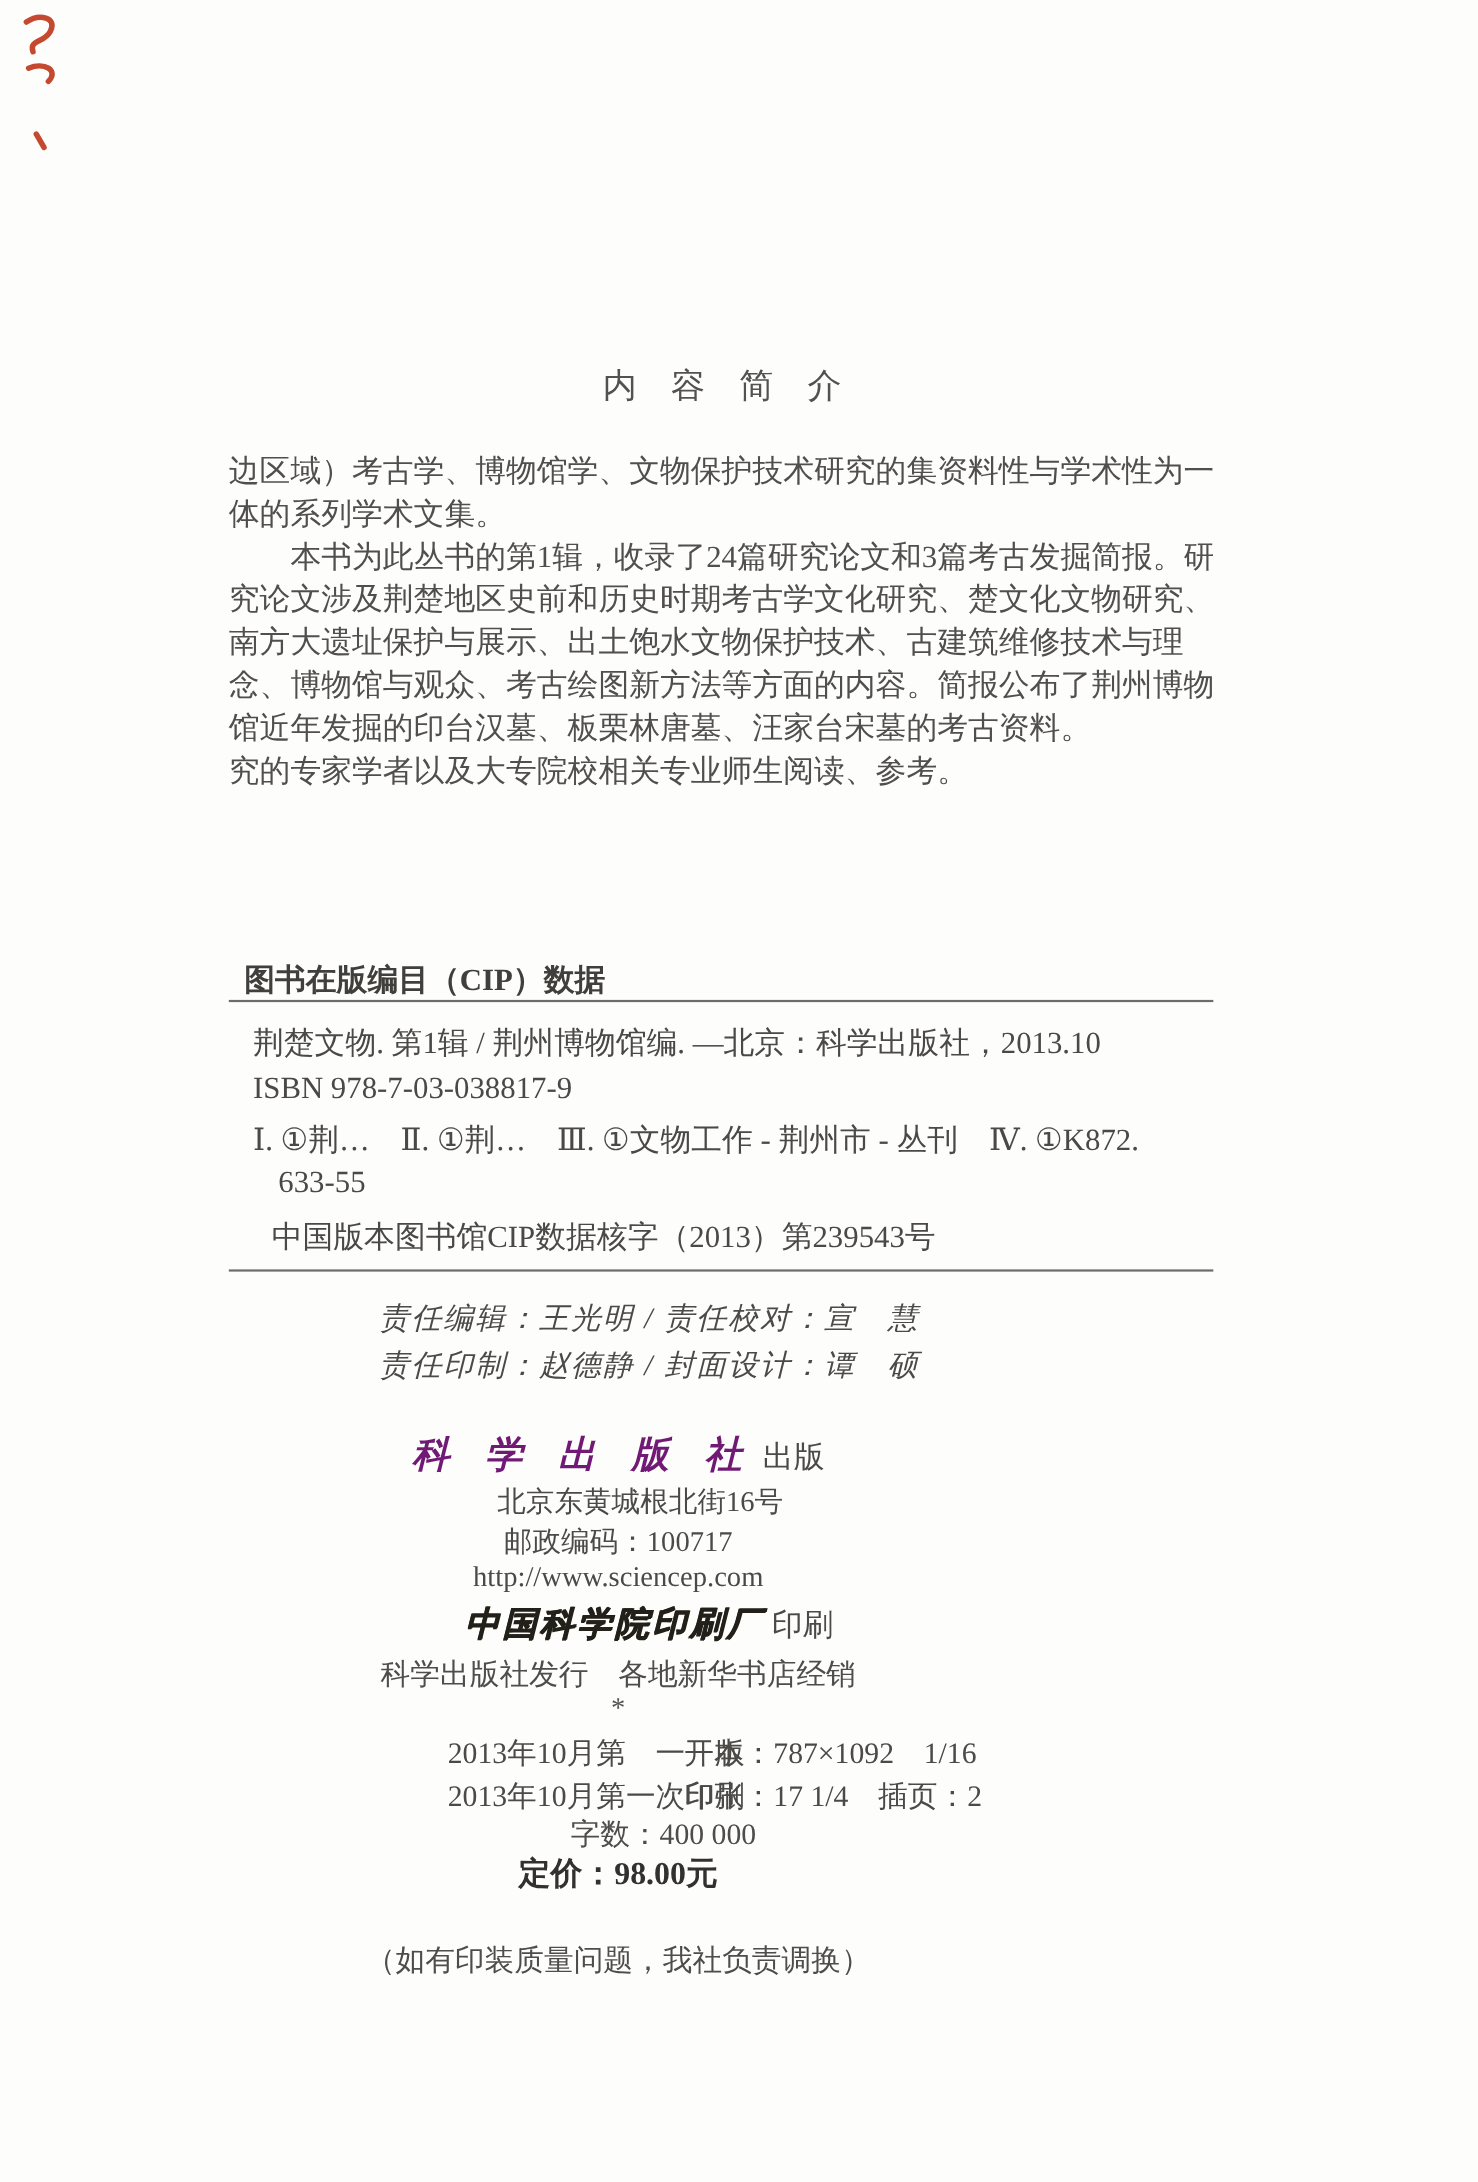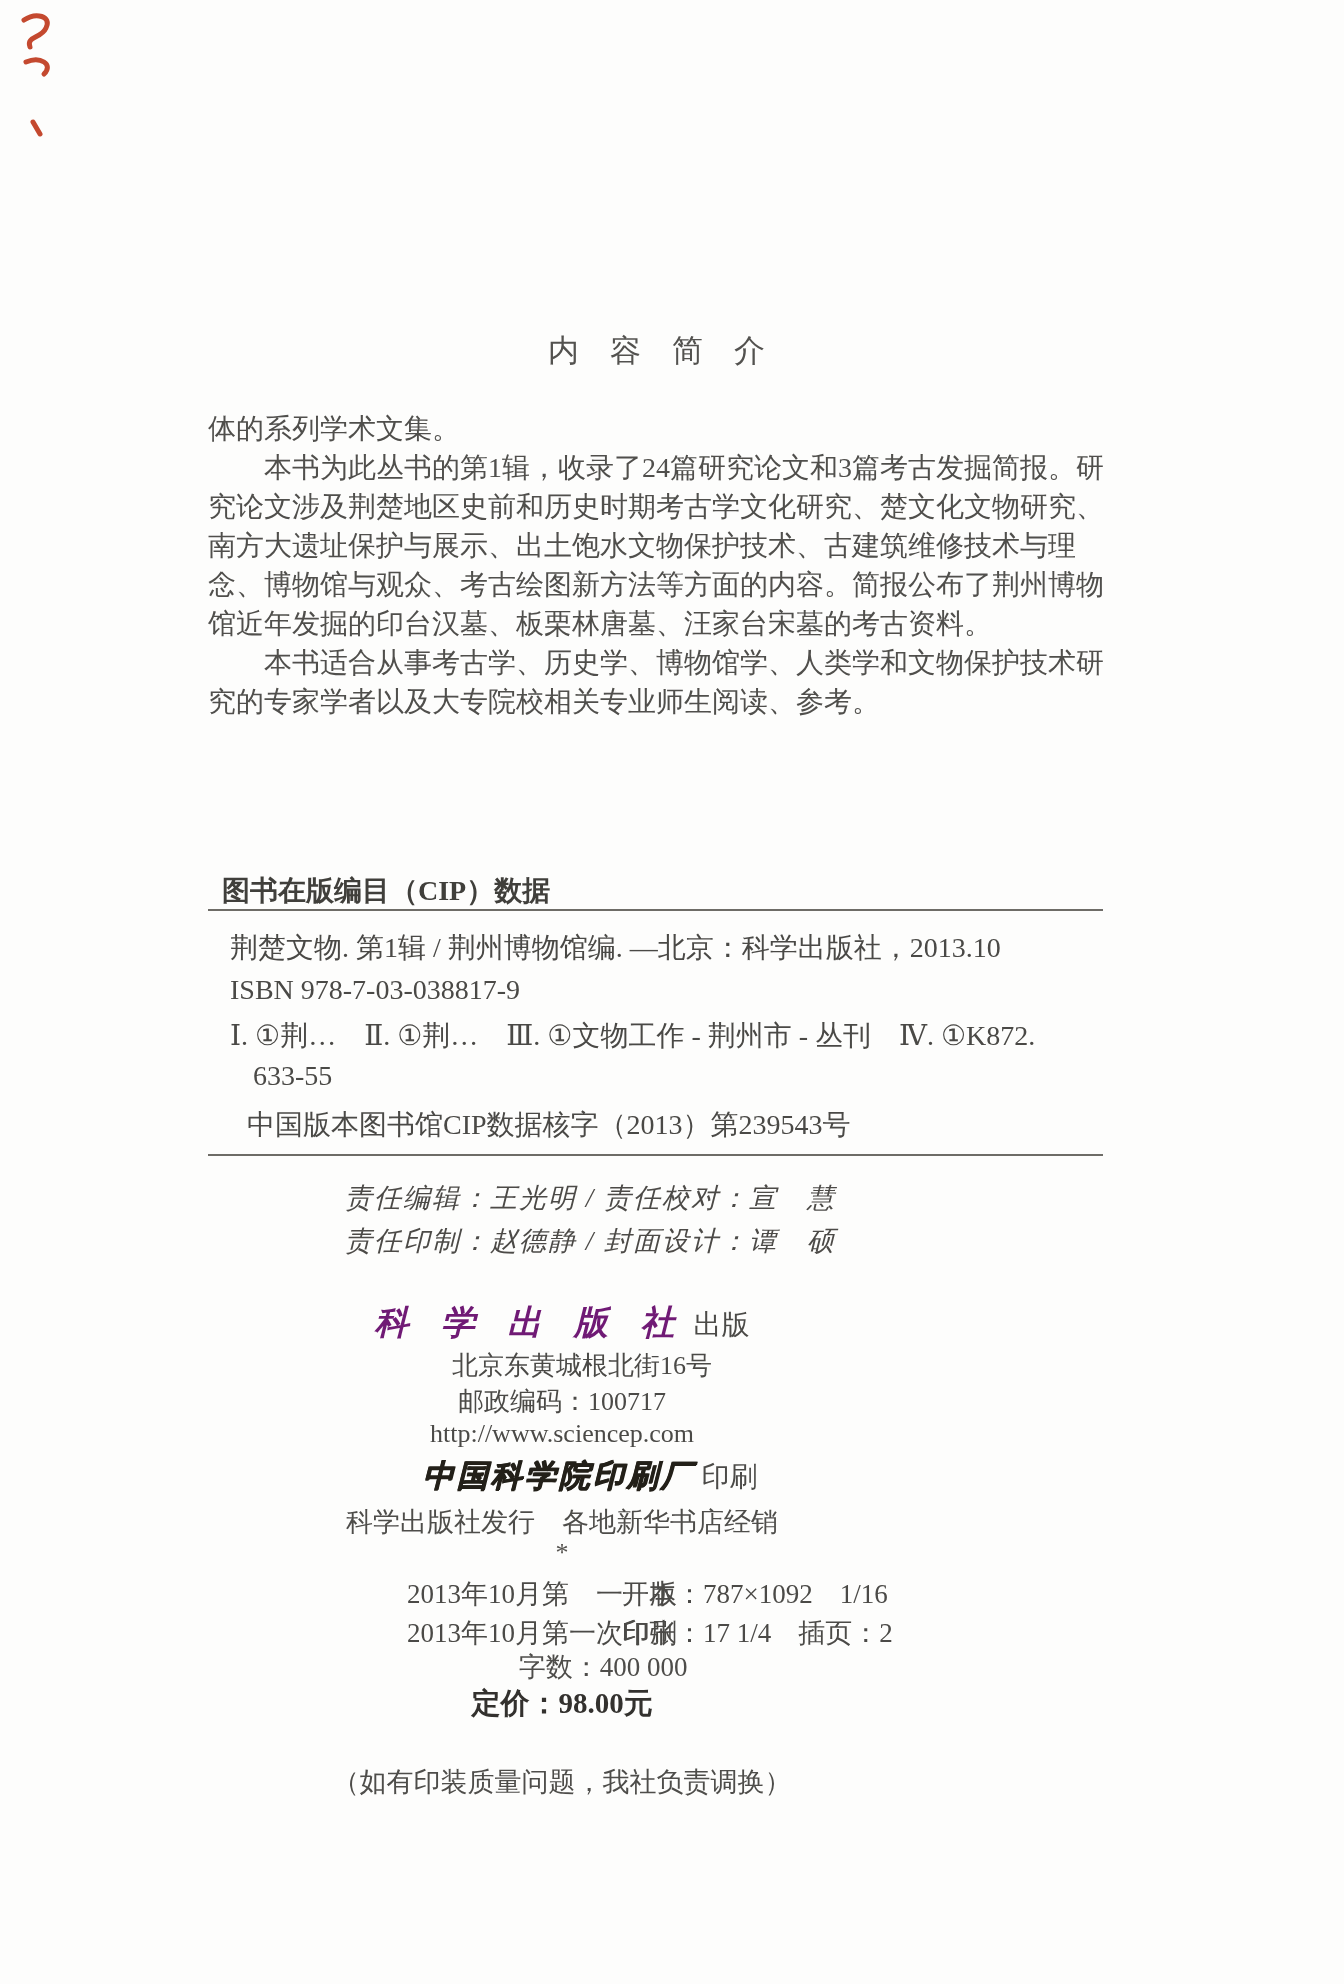--- a/index.html
+++ b/index.html
@@ -84,27 +84,27 @@
 
 <svg id="pen-marks" class="abs" width="50" height="140" viewBox="0 0 50 140">
   <path d="M8,14 C20,6 36,10 30,22 C25,33 10,30 14,41" fill="none" stroke-width="5" stroke-linecap="round" stroke="#c4492f"></path>
   <path d="M10,56 C24,50 38,58 28,68" fill="none" stroke-width="5" stroke-linecap="round" stroke="#c4492f"></path>
   <path d="M17,116 L24,128" fill="none" stroke-width="5" stroke-linecap="round" stroke="#c4492f"></path>
 </svg>
 
 <div id="intro-title" class="abs">内　容　简　介</div>
 
 <div id="intro-text" class="abs">
+  <div class="intro-line">边区域）考古学、博物馆学、文物保护技术研究的集资料性与学术性为一</div>
   <div class="intro-line">体的系列学术文集。</div>
   <div class="intro-line pfirst">本书为此丛书的第1辑，收录了24篇研究论文和3篇考古发掘简报。研</div>
   <div class="intro-line">究论文涉及荆楚地区史前和历史时期考古学文化研究、楚文化文物研究、</div>
   <div class="intro-line">南方大遗址保护与展示、出土饱水文物保护技术、古建筑维修技术与理</div>
   <div class="intro-line">念、博物馆与观众、考古绘图新方法等方面的内容。简报公布了荆州博物</div>
   <div class="intro-line">馆近年发掘的印台汉墓、板栗林唐墓、汪家台宋墓的考古资料。</div>
-  <div class="intro-line pfirst">本书适合从事考古学、历史学、博物馆学、人类学和文物保护技术研</div>
   <div class="intro-line">究的专家学者以及大专院校相关专业师生阅读、参考。</div>
 </div>
 
 <div id="cip-heading" class="abs cip-line">图书在版编目（CIP）数据</div>
 <div id="rule-top" class="abs rule"></div>
 
 <div id="cip-title-line" class="abs cip-line">荆楚文物. 第1辑 / 荆州博物馆编. —北京：科学出版社，2013.10</div>
 <div id="cip-isbn" class="abs cip-line">ISBN 978-7-03-038817-9</div>
 <div id="cip-class1" class="abs cip-line">Ⅰ. ①荆…　Ⅱ. ①荆…　Ⅲ. ①文物工作 - 荆州市 - 丛刊　Ⅳ. ①K872.</div>
 <div id="cip-class2" class="abs cip-line">633-55</div>

